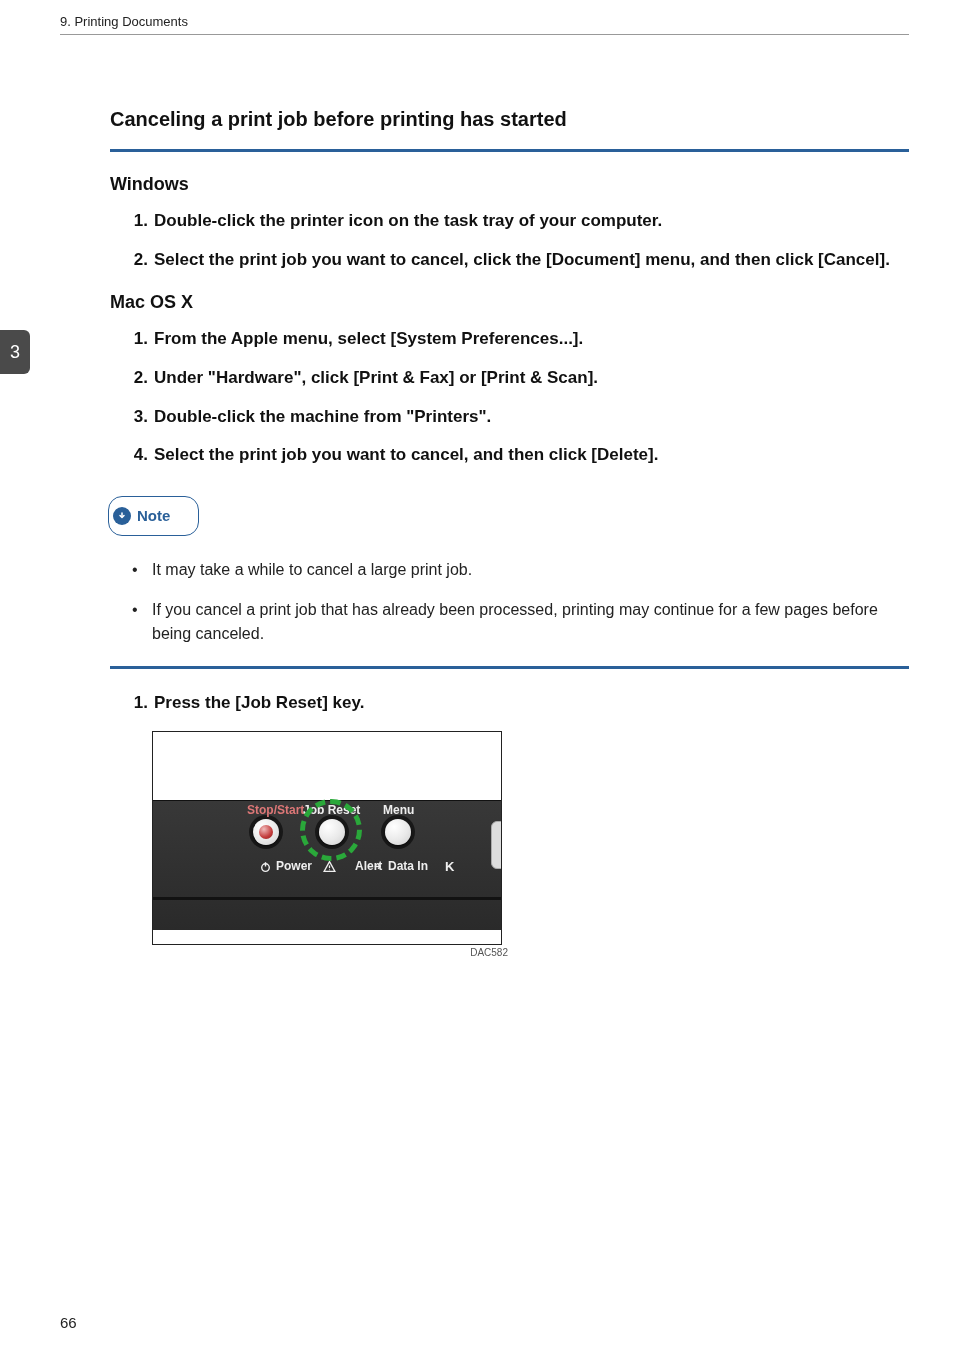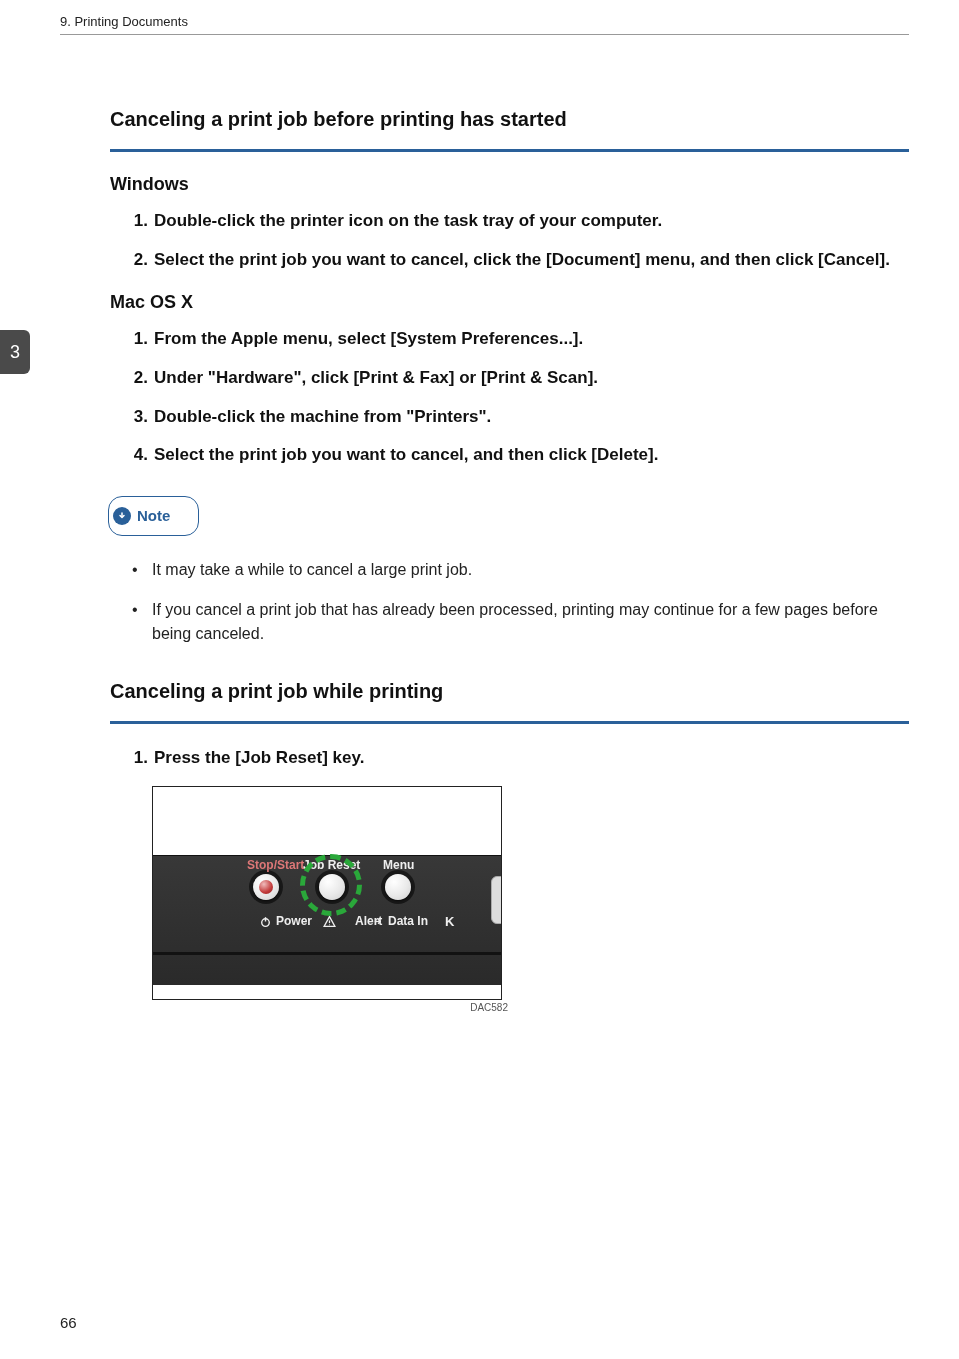--- a/index.html
+++ b/index.html
@@ -283,21 +283,20 @@
       </svg>
     </span>
     <span>Note</span>
   </div>
   <ul class="bullets">
     <li>It may take a while to cancel a large print job.</li>
     <li>If you cancel a print job that has already been processed, printing may continue for a few pages before being canceled.</li>
   </ul>
 
   
-  <h2 class="ruled" style="margin-top:34px">Canceling a print job while printing</h2>
   <div class="rule-under"></div>
 
   <ol class="steps">
     <li>Press the [Job Reset] key.</li>
   </ol>
 
   <div class="panel-fig">
     <div class="panel-frame">
       <div class="panel-body">
 

